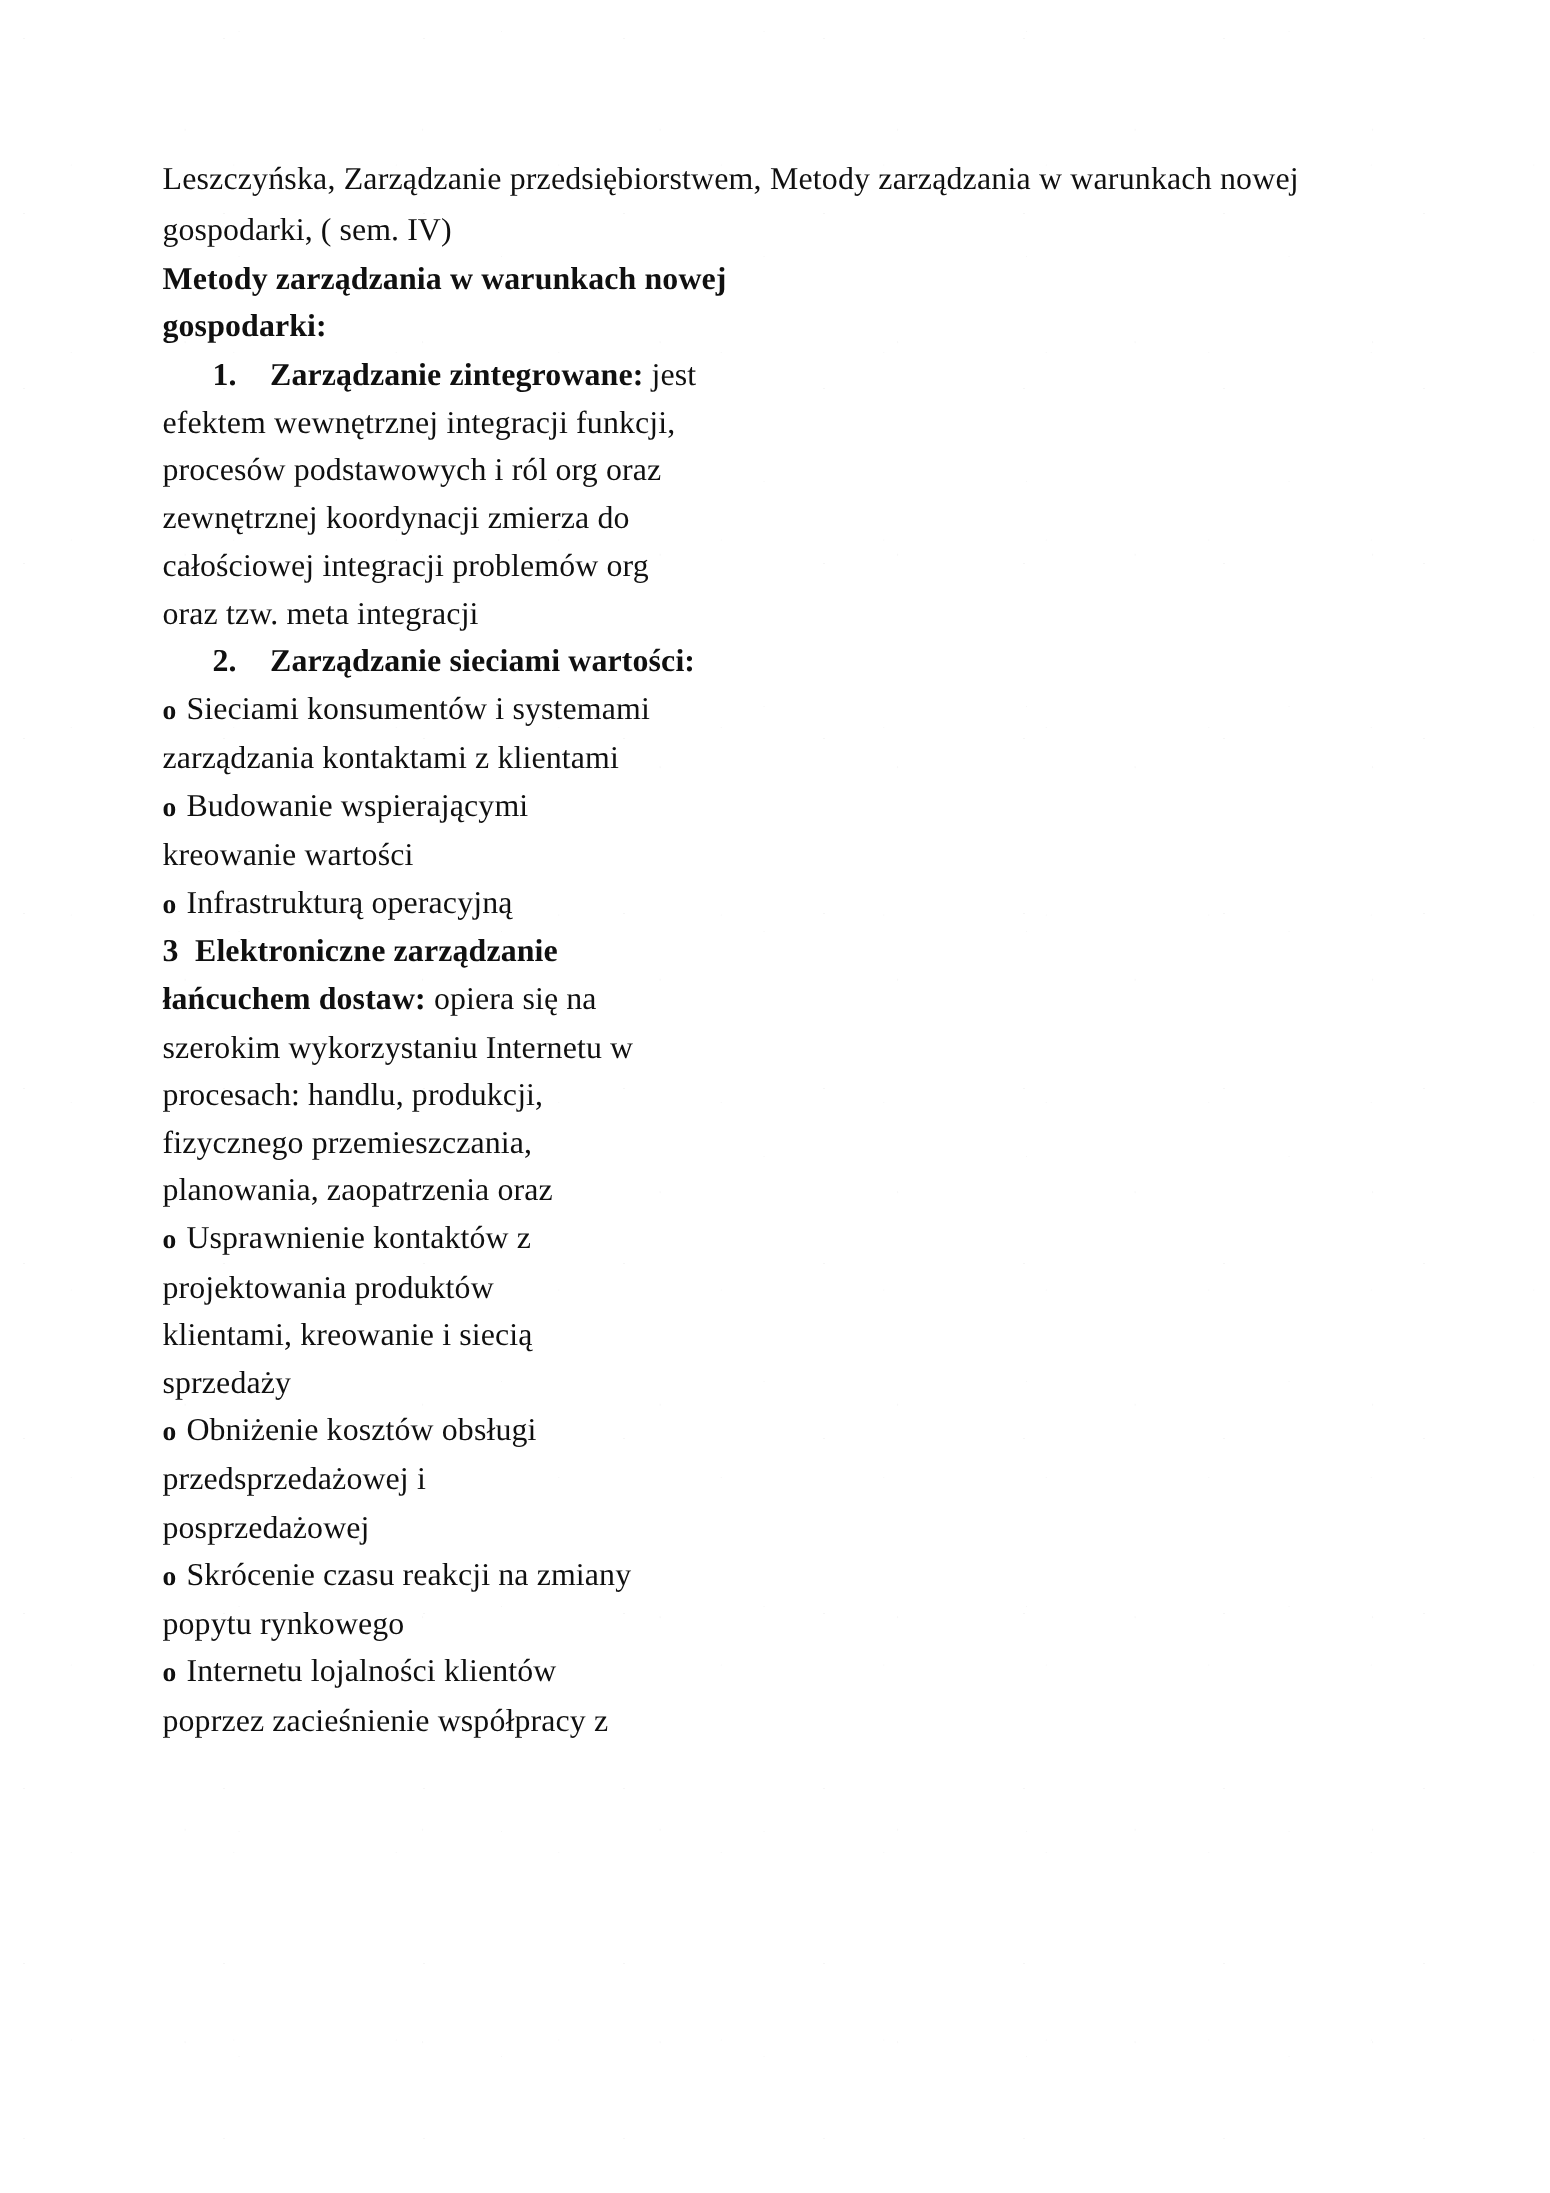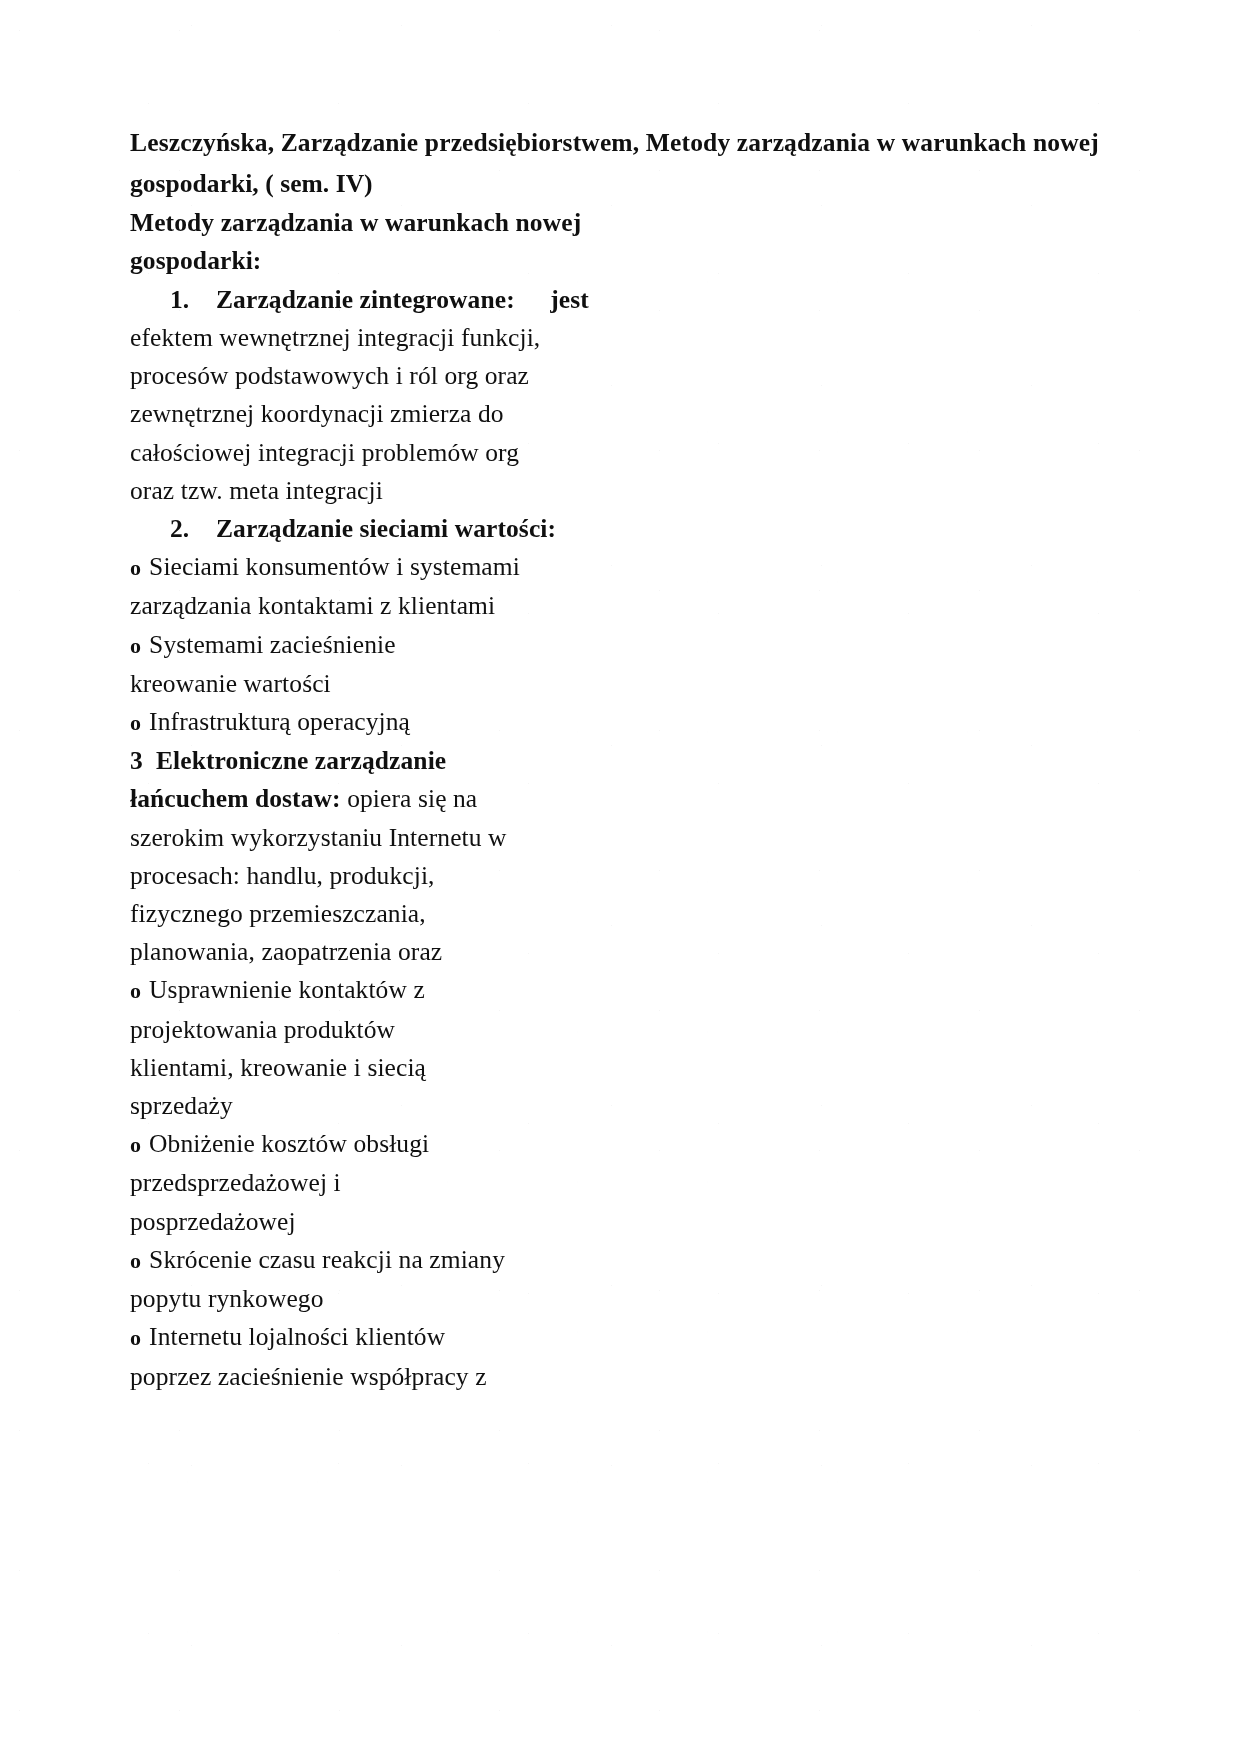--- a/index.html
+++ b/index.html
@@ -33,21 +33,21 @@
     color: #101010;
     font-size: 25.5px;
     line-height: 38.2px;
     letter-spacing: 0.1px;
     white-space: nowrap;
     
     text-rendering: optimizeLegibility;
   }
 
   .title-line {
-    font-weight: 700;
+    font-weight: 400;
     font-size: 25.5px;
     line-height: 41px;
     letter-spacing: 0.05px;
   }
 
   .title-line.wide {
     letter-spacing: 0.15px;
   }
 
   .heading-line {
@@ -63,22 +63,21 @@
   .num-item .num {
     font-weight: 700;
     display: inline-block;
     width: 46px;
   }
   .num-item .run-in {
     font-weight: 700;
     margin-top: 39px;
   }
   .num-item .rest {
-    font-weight: 700;
-    margin-left: 29px;
+    font-weight: 400;
   }
 
   
   .num-plain .num {
     font-weight: 700;
     display: inline-block;
     width: 26px;
   }
 
   .bullet-line .bullet {
@@ -136,21 +135,21 @@
     <div class="line num-item">
       <span class="num">2.</span><span class="run-in">Zarządzanie sieciami wartości:</span>
     </div>
 
     <div class="line bullet-line">
       <span class="bullet">o</span><span>Sieciami konsumentów i systemami</span>
     </div>
     <div class="line cont-line">zarządzania kontaktami z klientami</div>
 
     <div class="line bullet-line">
-      <span class="bullet">o</span><span>Systemami zacieśnienie</span>
+      <span class="bullet">o</span><span>Budowanie wspierającymi</span>
     </div>
     <div class="line cont-line">kreowanie wartości</div>
 
     <div class="line bullet-line">
       <span class="bullet">o</span><span>Infrastrukturą operacyjną</span>
     </div>
 
     <div class="line num-item num-plain" style="padding-left:0;">
       <span class="num">3</span><span class="run-in">Elektroniczne zarządzanie</span>
     </div>

